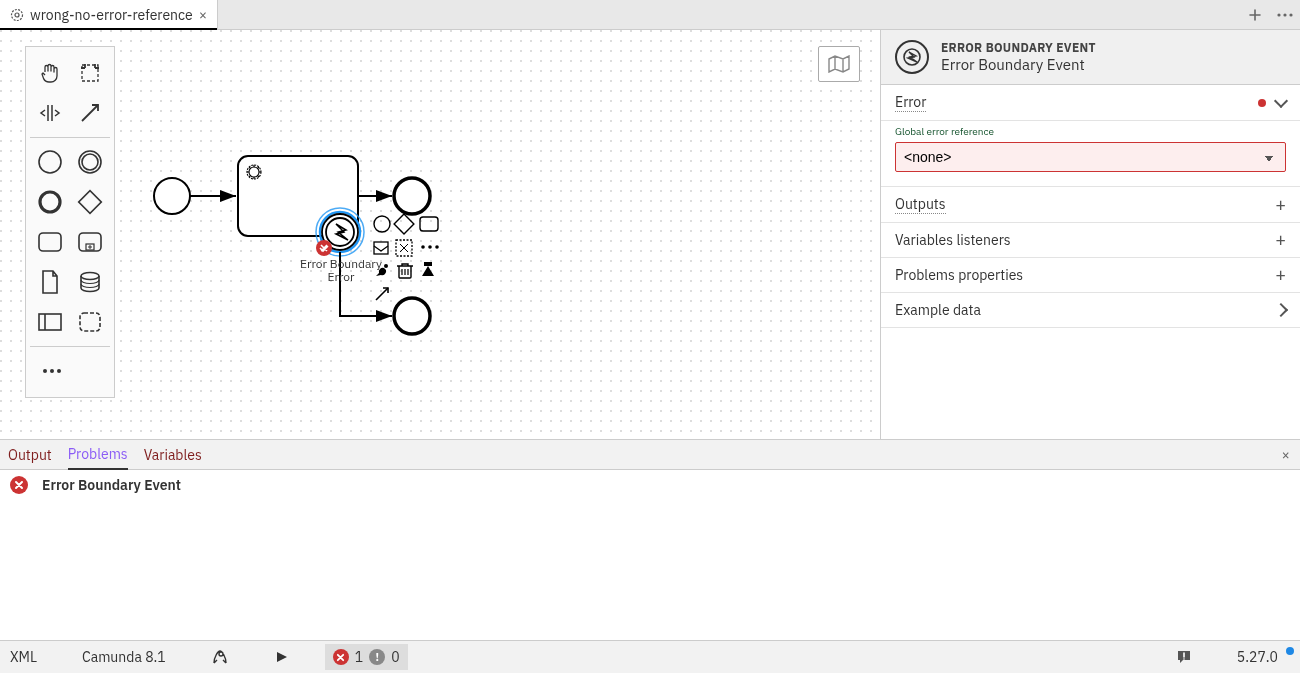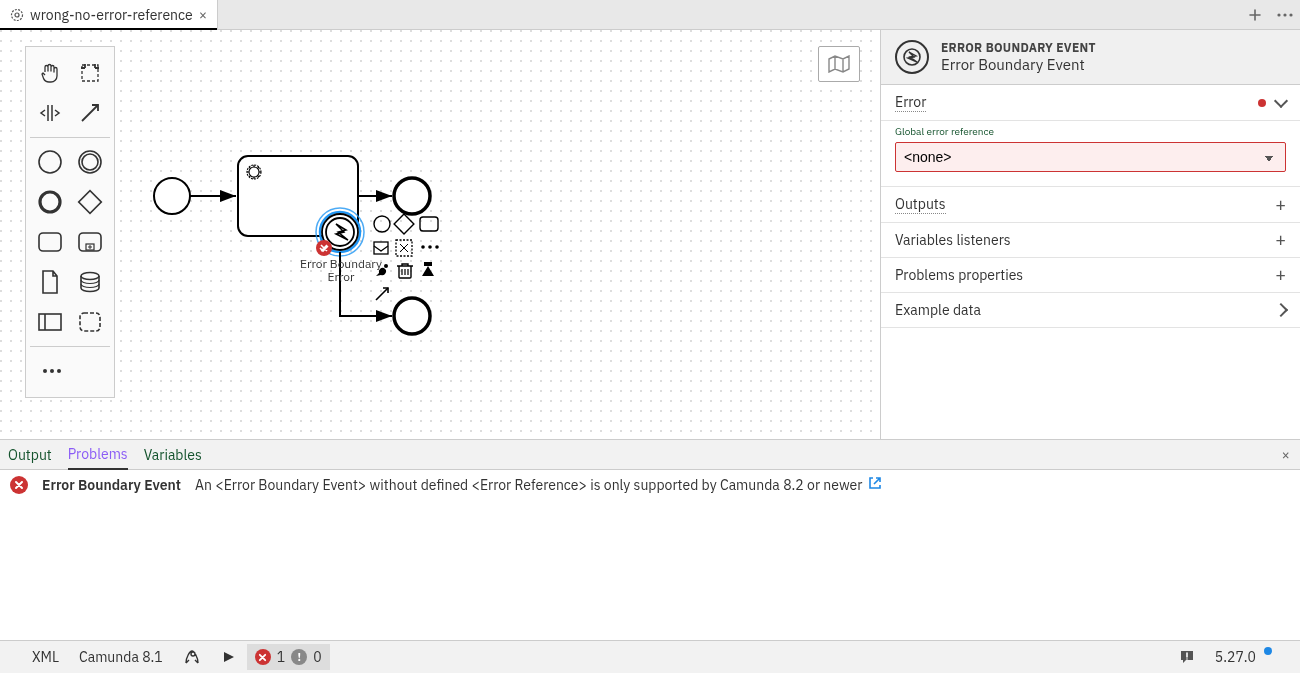--- a/index.html
+++ b/index.html
@@ -64,34 +64,34 @@
   .chevron.down { transform:rotate(45deg); margin-top:-4px;}
   .plus { font-size:18px; font-weight:400; line-height:1;}
   
   .section-body { padding:4px 14px 14px 14px; border-bottom:1px solid #e3e3e3;}
   .field-label { font-size:10px; color:#14532d; margin-bottom:4px;}
   .error-select { width:100%; border:1px solid var(--red); background:var(--red-light); padding:6px 8px; font-size:14px; border-radius:2px; appearance:none; background-image: linear-gradient(45deg, transparent 50%, #555 50%), linear-gradient(135deg, #555 50%, transparent 50%); background-position: calc(100% - 16px) 13px, calc(100% - 11px) 13px; background-size:5px 5px; background-repeat:no-repeat;}
   .error-msg { color:var(--red); font-size:13px; margin-top:6px;}
   
   
   .bottom-tabs { height:30px; border-bottom:1px solid var(--border); display:flex; align-items:center; padding:0 8px; gap:16px; background:#f2f2f2; position:relative;}
-  .bottom-tabs .btab { font-size:14px; color:#14532d; cursor:pointer; padding:5px 0;}
+  .bottom-tabs .btab { font-size:14px; color:#7f1d1d; cursor:pointer; padding:5px 0;}
   .bottom-tabs .btab.active { color:#8b5cf6; border-bottom:2px solid #333; }
   .bottom-tabs .close-x { position:absolute; right:10px; top:6px; cursor:pointer; color:#666; font-size:14px;}
   
   
   .problems { height:170px; overflow:auto; background:#fff;}
   .problem-row { display:flex; align-items:center; gap:14px; padding:6px 10px; }
   .err-icon { width:18px;height:18px;border-radius:50%;background:var(--red); color:#fff; display:flex;align-items:center;justify-content:center;font-size:12px;font-weight:bold; flex-shrink:0;}
   .problem-elem { font-weight:600;}
   .problem-msg { color:#333; display:flex; align-items:center; gap:6px;}
   .ext-link-icon { color:var(--blue); }
   
   
-  .status-bar { height:33px; border-top:1px solid var(--border); background:#f2f2f2; display:flex; align-items:center; padding:0 24px; gap:4px; font-size:14px;}
+  .status-bar { height:33px; border-top:1px solid var(--border); background:#f2f2f2; display:flex; align-items:center; padding:0 2px; gap:29px; font-size:14px;}
   .status-bar .seg { padding:4px 8px; cursor:pointer; display:flex; align-items:center; gap:6px;}
   .status-bar .seg.active { background:#ddd;}
   .status-spacer { flex:1;}
   .ver-dot { width:8px;height:8px;border-radius:50%;background:var(--blue); margin-left:2px; position:relative; top:-6px;}
   .warn-icon {width:16px;height:16px;border-radius:50%;background:#888;color:#fff;display:flex;align-items:center;justify-content:center;font-size:11px;font-weight:bold;}
 </style>
 </head>
 <body>
 
 <div class="tabs-row">
@@ -383,28 +383,20 @@
 </div>
 
 <div class="problems">
   <div class="problem-row">
     <span class="err-icon">
       <svg width="10" height="10" viewBox="0 0 10 10">
           <path d="M2 2l6 6M8 2l-6 6" stroke="#fff" stroke-width="2" stroke-linecap="round"></path>
         </svg>
     </span>
     <span class="problem-elem">Error Boundary Event</span>
-    <span class="problem-msg">
-      <span>An &lt;Error Boundary Event&gt; without defined &lt;Error Reference&gt; is only supported by Camunda 8.2 or newer</span>
-      <span class="ext-link-icon">
-        <svg width="14" height="14" viewBox="0 0 14 14">
-            <path d="M5 2H2v10h10V9 M8 2h4v4 M12 2L6 8" fill="none" stroke="#1E88E5" stroke-width="1.6"></path>
-          </svg>
-      </span>
-    </span>
   </div>
 </div>
 
 <div class="status-bar">
   <div class="seg">XML</div>
   <div class="seg">Camunda 8.1</div>
   <div class="seg">
     <svg width="18" height="18" viewBox="0 0 18 18">
         <path d="M3 15c0-6 4-12 6-12s6 6 6 12M6 12l-3 3M12 12l3 3 M8 6a2 2 0 104 0 2 2 0 00-4 0" fill="none" stroke="#333" stroke-width="1.4"></path>
       </svg>

